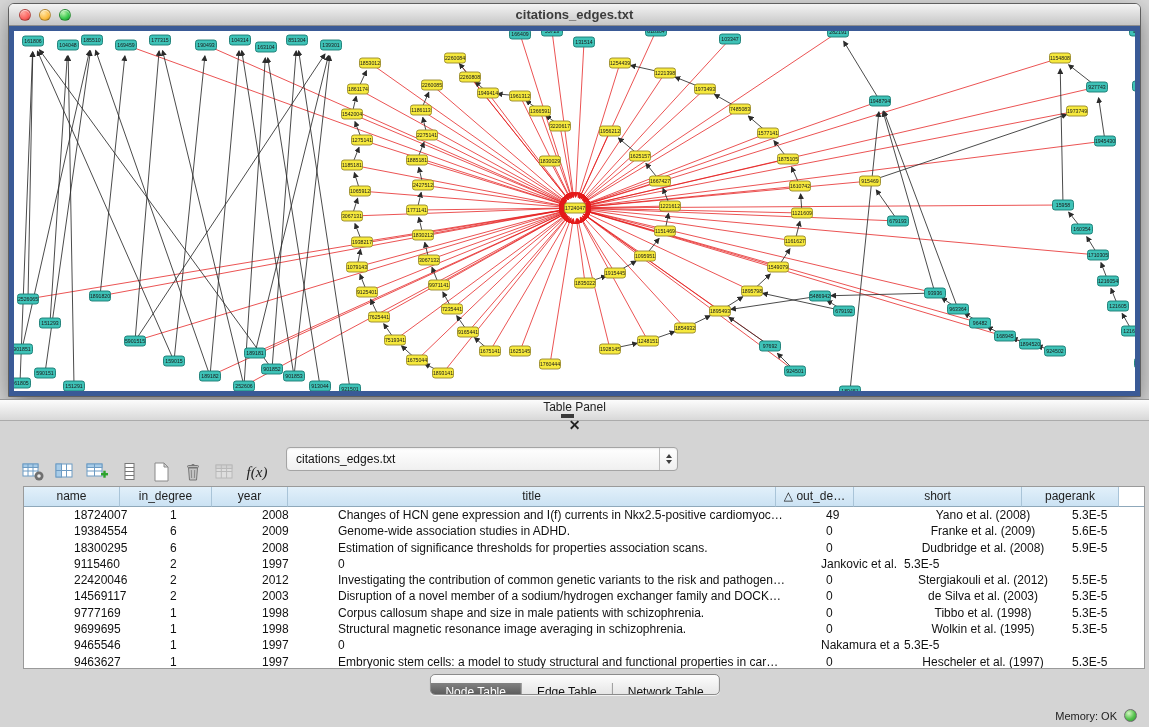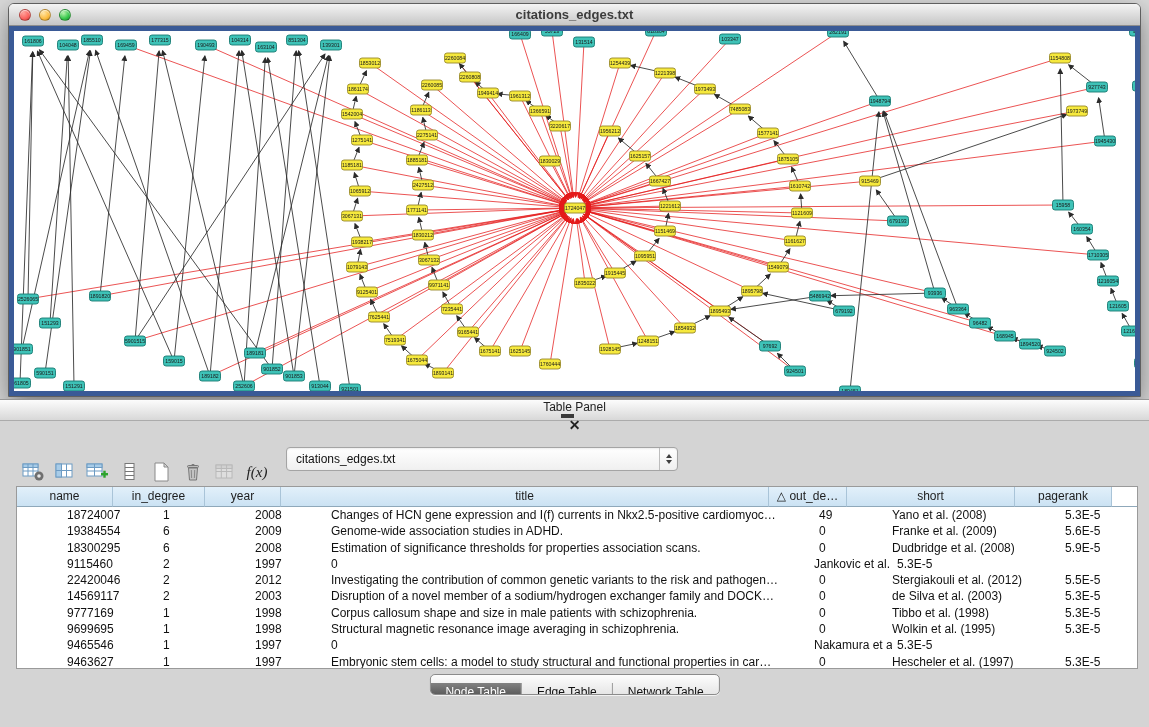--- a/index.html
+++ b/index.html
@@ -46,31 +46,31 @@
   .combo { position:absolute; left:286px; top:47px; width:392px; height:24px;
            background:linear-gradient(#ffffff,#f0f0f0); border:1px solid #a4a4a4;
            border-radius:4px; display:flex; align-items:center; box-shadow:inset 0 1px 2px rgba(0,0,0,.08); }
   .combo-text { flex:1; padding-left:9px; font-size:12px; color:#111; white-space:nowrap; overflow:hidden; }
   .combo-arrows { width:18px; align-self:stretch; border-left:1px solid #bdbdbd;
                   display:flex; flex-direction:column; align-items:center; justify-content:center; gap:2px; }
   .combo-arrows i { display:block; width:0; height:0; border-left:3.5px solid transparent; border-right:3.5px solid transparent; }
   .combo-arrows .up { border-bottom:4.5px solid #3f3f3f; }
   .combo-arrows .dn { border-top:4.5px solid #3f3f3f; }
 
-  .tablewrap { position:absolute; left:16px; top:86px; width:1122px; height:183px;
+  .tablewrap { position:absolute; left:23px; top:86px; width:1122px; height:183px;
                background:#fff; border:1px solid #9a9a9a; overflow:hidden; }
   .thead, .trow { display:grid; grid-template-columns:96px 92px 76px 488px 78px 168px 97px 1fr; }
   .hcell { background:linear-gradient(#e2f0fa,#cbe2f3); border-right:1px solid #a9c4d8;
            border-bottom:1px solid #8fa8ba; font-size:12px; color:#1d1d1d; text-align:center;
            height:20px; line-height:19px; white-space:nowrap; overflow:hidden; }
   .hcell.filler { background:#fff; border-right:none; }
   .trow { height:16.3px;padding-left:45px; }
   .tcell { font-size:12px; color:#111; line-height:16.3px; padding-left:5px;
            white-space:nowrap; overflow:hidden; }
-  .tcell.c5 { text-align:left; padding-left:0; }
+  .tcell.c5 { text-align:center; padding-left:0; }
 
   .tabs { position:absolute; left:50%; top:274px; transform:translateX(-50%);
           display:flex; height:21px; border:1px solid #8b8b8b; border-radius:5px;
           overflow:hidden; background:linear-gradient(#fdfdfd,#e6e6e6); box-shadow:0 1px 0 rgba(255,255,255,.7); }
   .tab { font-size:12px; color:#111; line-height:19px; padding:0 15px; border-right:1px solid #9b9b9b;margin-top:8px; }
   .tab:last-child { border-right:none; }
   .tab.selected { background:linear-gradient(#828282,#5d5d5d); color:#fff; }
 
   .statusbar { position:absolute; left:0; bottom:0; width:100%; height:23px;
                display:flex; align-items:center; justify-content:flex-end; gap:7px;
@@ -962,13 +962,17 @@
         </div>
       </div>
   </div>
 
   <div class="tabs" id="tabs">
       <div class="tab selected">Node Table</div>
       <div class="tab">Edge Table</div>
       <div class="tab">Network Table</div>
     </div>
 
+  <div class="statusbar">
+    <span>Memory: OK</span>
+    <span class="memdot"></span>
+  </div>
 </div>
 
 </body></html>

